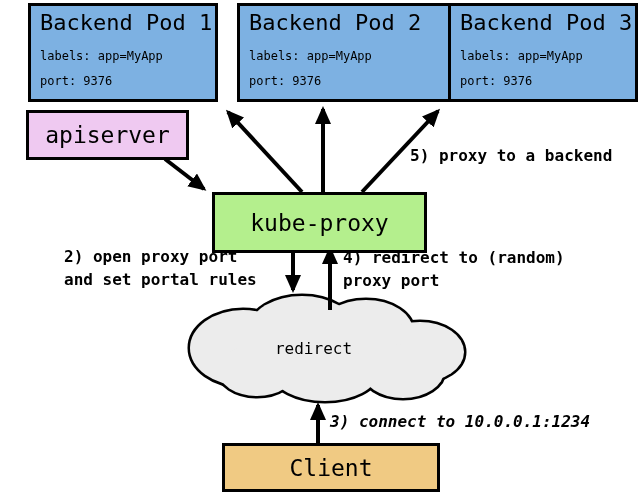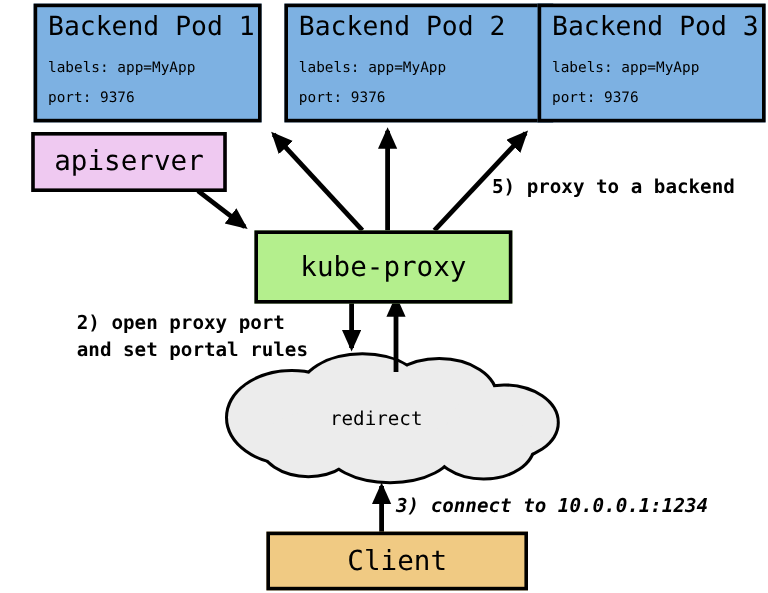--- a/index.html
+++ b/index.html
@@ -47,21 +47,21 @@
     text-align: center;
     font-size: 16px;
   }
   .annotation {
     position: absolute;
     font-weight: bold;
     font-size: 16px;
     white-space: pre-line;
   }
   .ann-1 { left: 13px;  top: 170px; line-height: 24px; }
-  .ann-2 { left: 64px;  top: 257px; line-height: 23px; }
+  .ann-2 { left: 64px;  top: 245px; line-height: 23px; }
   .ann-3 { left: 330px; top: 410px; line-height: 23px; font-style: italic; }
   .ann-4 { left: 343px; top: 246px; line-height: 23px; }
   .ann-5 { left: 410px; top: 144px; line-height: 23px; }
   .arrow { stroke: var(--arrow, #000); stroke-width: 4; }
   .cloud-stroke { fill: var(--cloud-fill); stroke: var(--border, #000); stroke-width: 5; }
   .cloud-fill   { fill: var(--cloud-fill); stroke: none; }
   .arrowhead    { fill: var(--arrow, #000); }
 </style>
 </head>
 <body>
@@ -131,15 +131,17 @@
 
   <div class="cloud-label">redirect</div>
 
   <div class="node titled client" style="left:222px; top:443px; width:218px; height:49px;">
     <span>Client</span>
   </div>
 
   <div class="annotation ann-2">2) open proxy port
 and set portal rules</div>
   <div class="annotation ann-3">3) connect to 10.0.0.1:1234</div>
+  <div class="annotation ann-4">4) redirect to (random)
+proxy port</div>
   <div class="annotation ann-5">5) proxy to a backend</div>
 
 </div>
 
 </body></html>

